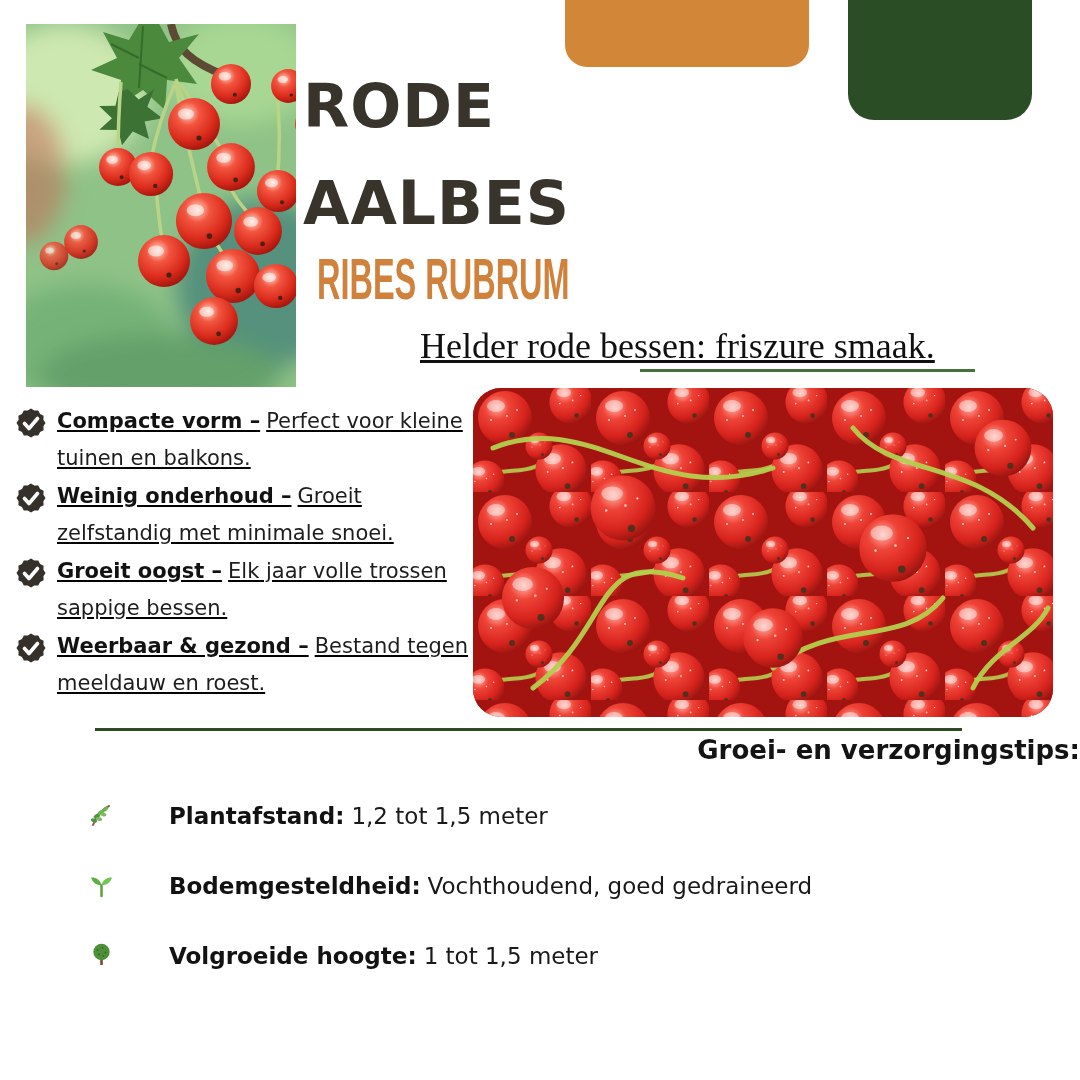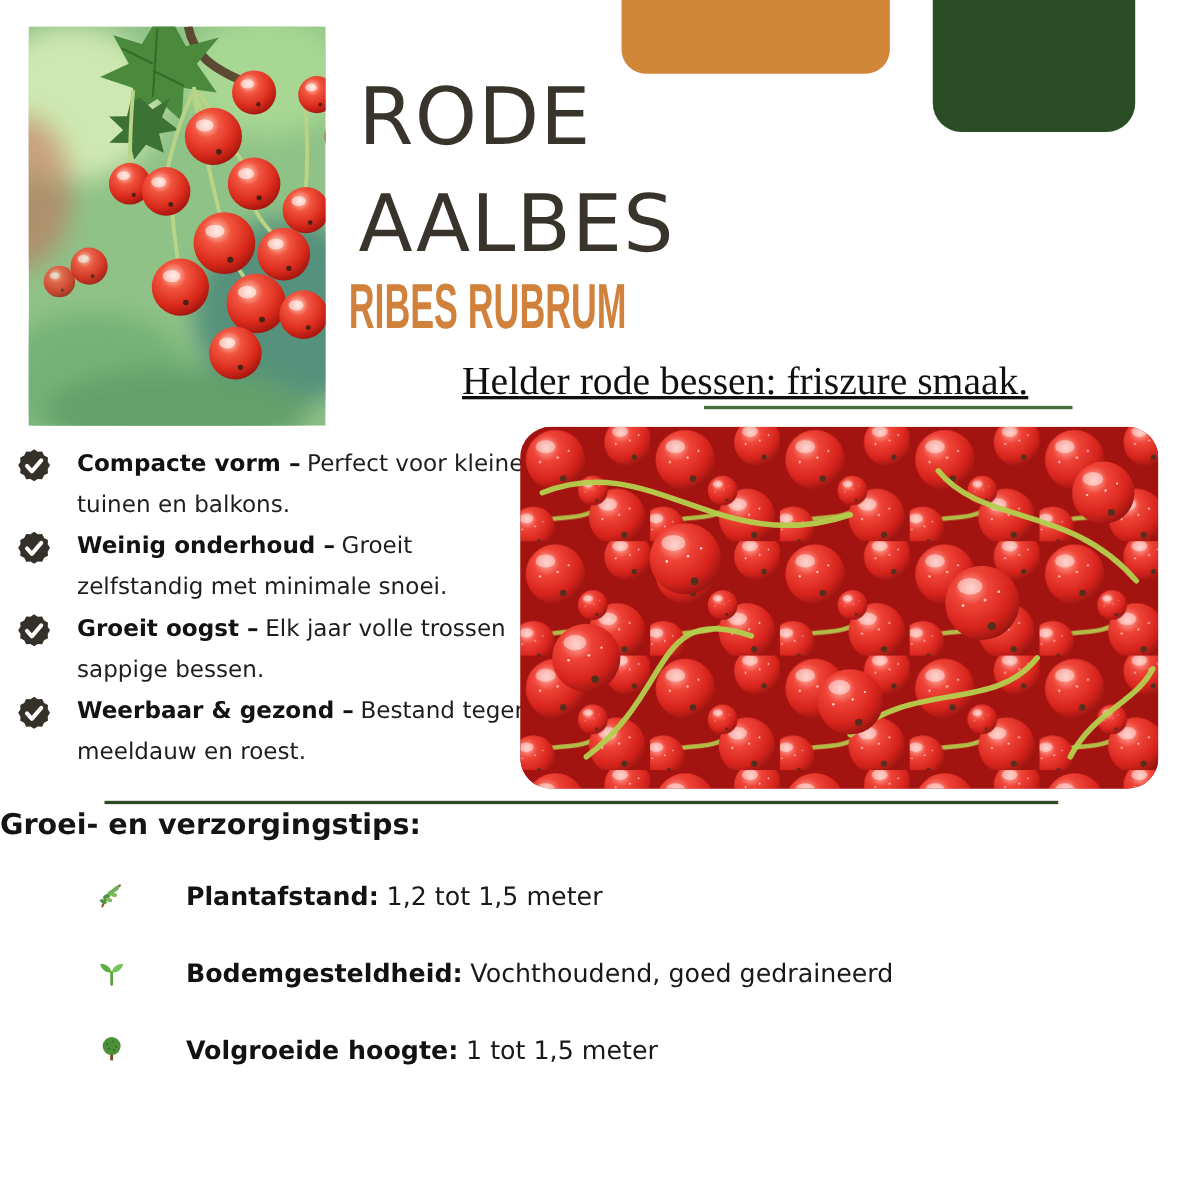--- a/index.html
+++ b/index.html
@@ -8,41 +8,41 @@
 
   
   .decor-orange{position:absolute;left:565px;top:-30px;width:244px;height:97px;border-radius:22px;background:#d28637;}
   .decor-green{position:absolute;left:848px;top:-42px;width:184px;height:162px;border-radius:26px;background:#2b4d26;}
 
   
   .left-photo{position:absolute;left:26px;top:24px;width:270px;height:363px;}
   .right-photo{position:absolute;left:473px;top:388px;width:580px;height:329px;}
 
   
-  .title{position:absolute;left:326px;top:58px;margin:0;font-size:72px;font-weight:normal;
+  .title{position:absolute;left:303px;top:58px;margin:0;font-size:60px;font-weight:bold;
          line-height:97px;color:#38342b;letter-spacing:1px;}
   .title span{display:block;}
   .subtitle{position:absolute;left:317px;top:250px;font-size:58px;font-weight:bold;color:#d0813b;
             line-height:1;transform:scaleX(.56);transform-origin:left top;
             font-family:"Liberation Sans",sans-serif;white-space:nowrap;}
   .tagline{position:absolute;left:420px;top:325px;font-size:36px;color:#101010;
            font-family:"Liberation Serif",serif;white-space:nowrap;text-decoration:underline;}
   .tagline-underline{position:absolute;left:640px;top:369px;width:335px;height:3px;background:#47713c;}
 
   
   .features{position:absolute;left:16px;top:403px;width:470px;}
-  .feature{display:flex;gap:24px;margin-bottom:1px;align-items:flex-start;}
+  .feature{display:flex;gap:11px;margin-bottom:1px;align-items:flex-start;text-decoration:underline;}
   .badge{flex:0 0 30px;width:30px;height:30px;margin-top:5px;}
   .f-text{margin:0;font-size:21px;line-height:37px;color:#1d1d1d;white-space:pre-line;}
   .f-label{font-weight:bold;color:#121212;}
   .f-body{margin-left:6px;}
 
   
   .tips-divider{position:absolute;left:95px;top:728px;width:867px;height:3px;background:#2d4a21;}
-  .tips-heading{position:absolute;left:0;top:735px;width:1080px;text-align:left;
+  .tips-heading{position:absolute;left:0;top:735px;width:1080px;text-align:right;
                 font-size:26px;font-weight:bold;color:#141414;margin:0;}
   .tips{position:absolute;left:88px;top:764px;width:980px;font-size:23px;line-height:35px;color:#191919;}
   .tip{white-space:pre-line;}
   .tip-icon{display:inline-block;width:27px;height:27px;vertical-align:-5px;margin-right:8px;}
   .tip-label{font-weight:bold;color:#121212;margin-left:46px;}
   .tip-val{margin-left:7px;}
 </style>
 </head>
 <body>
 

